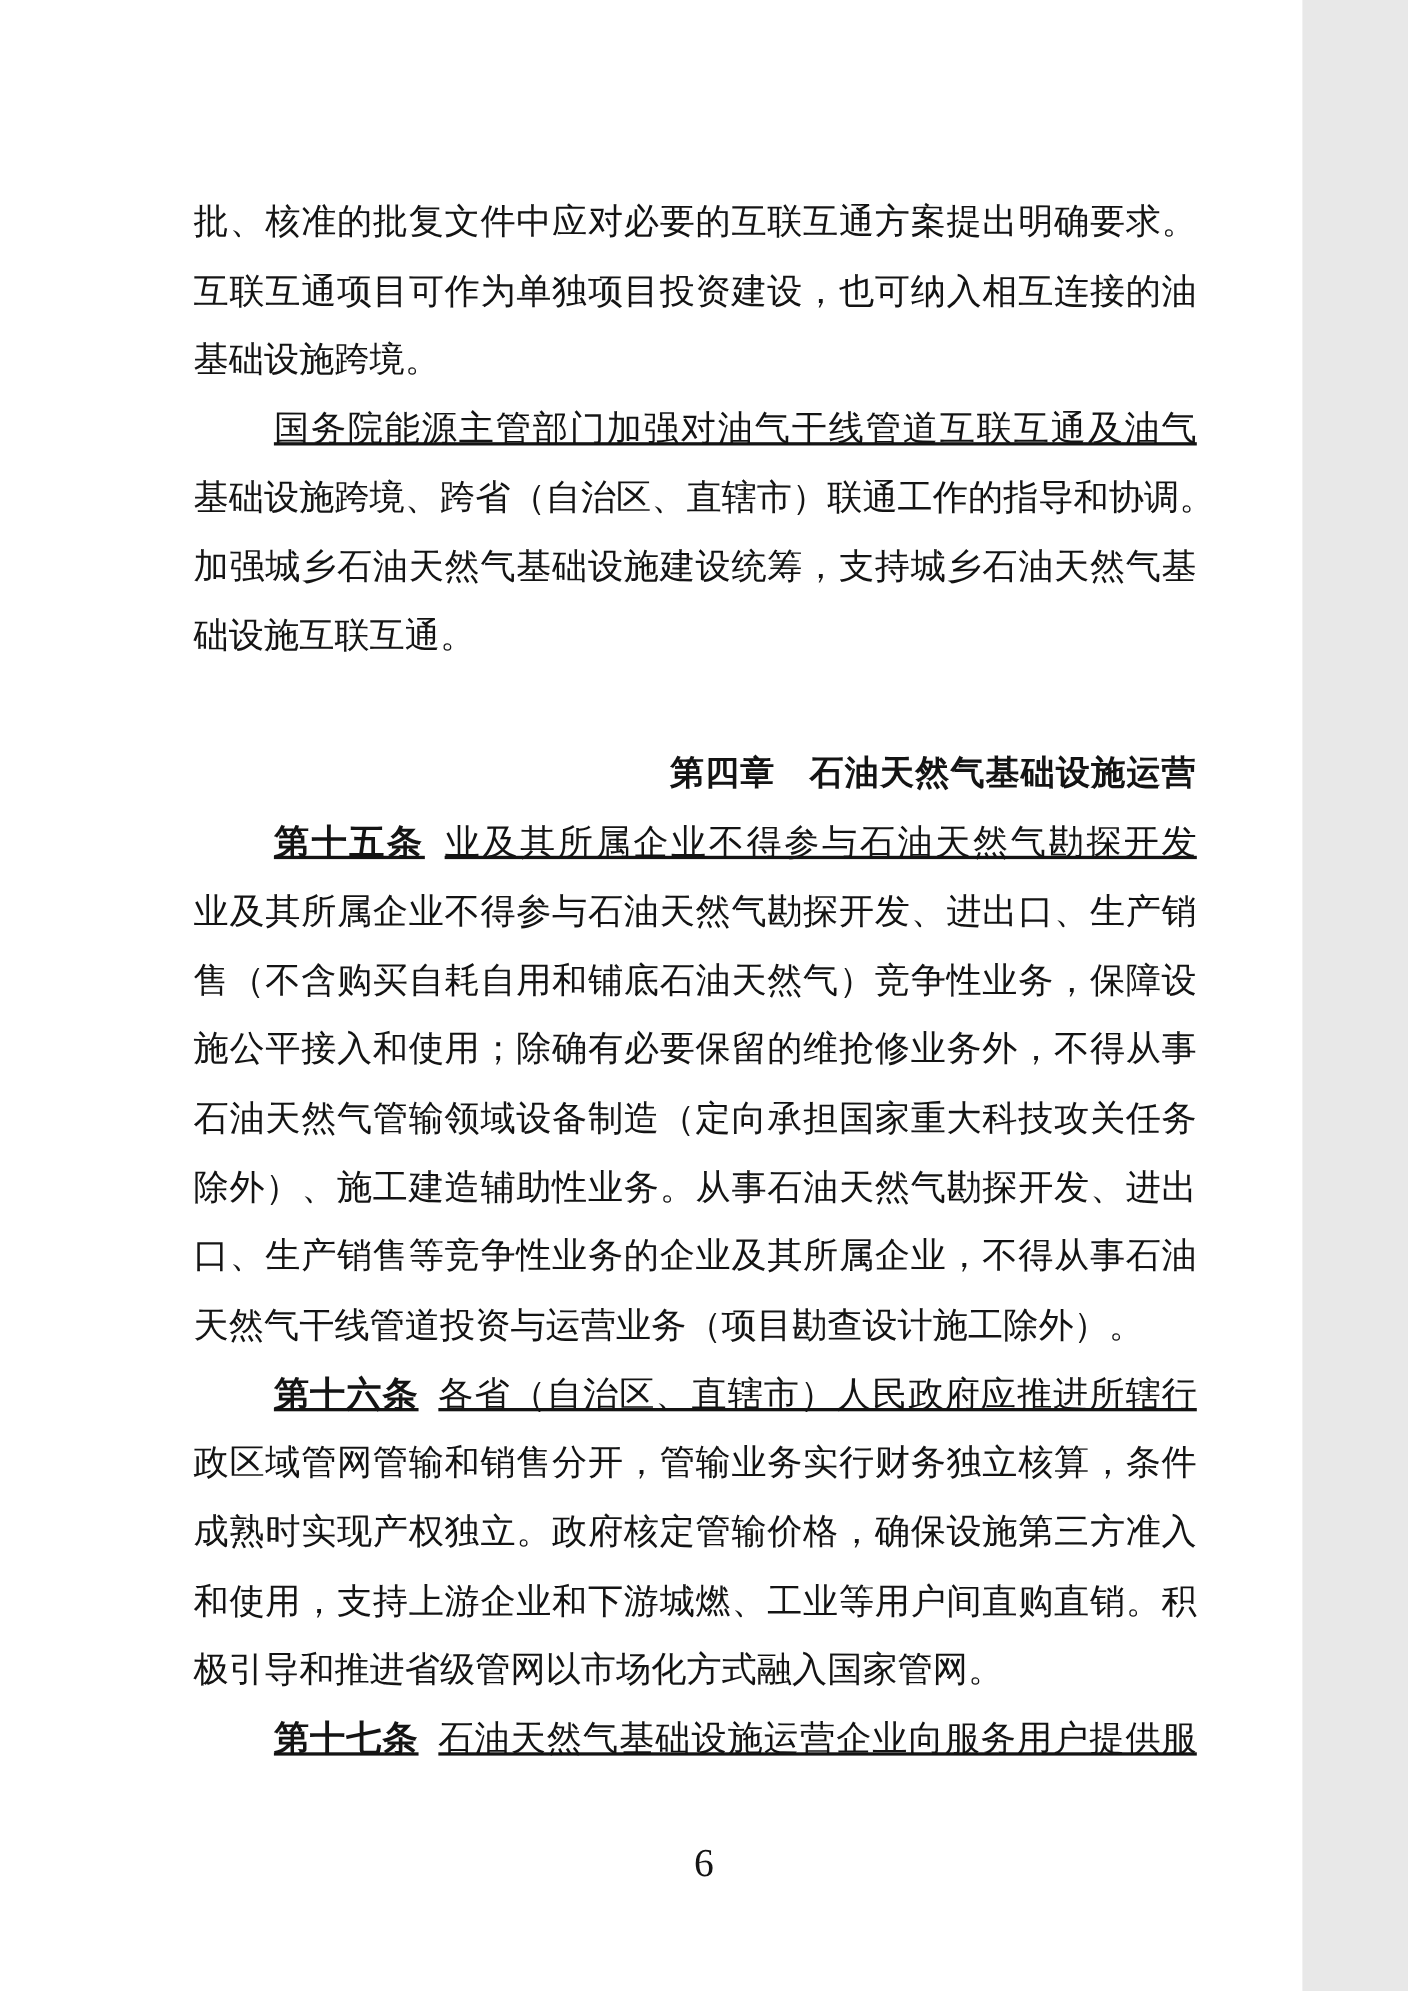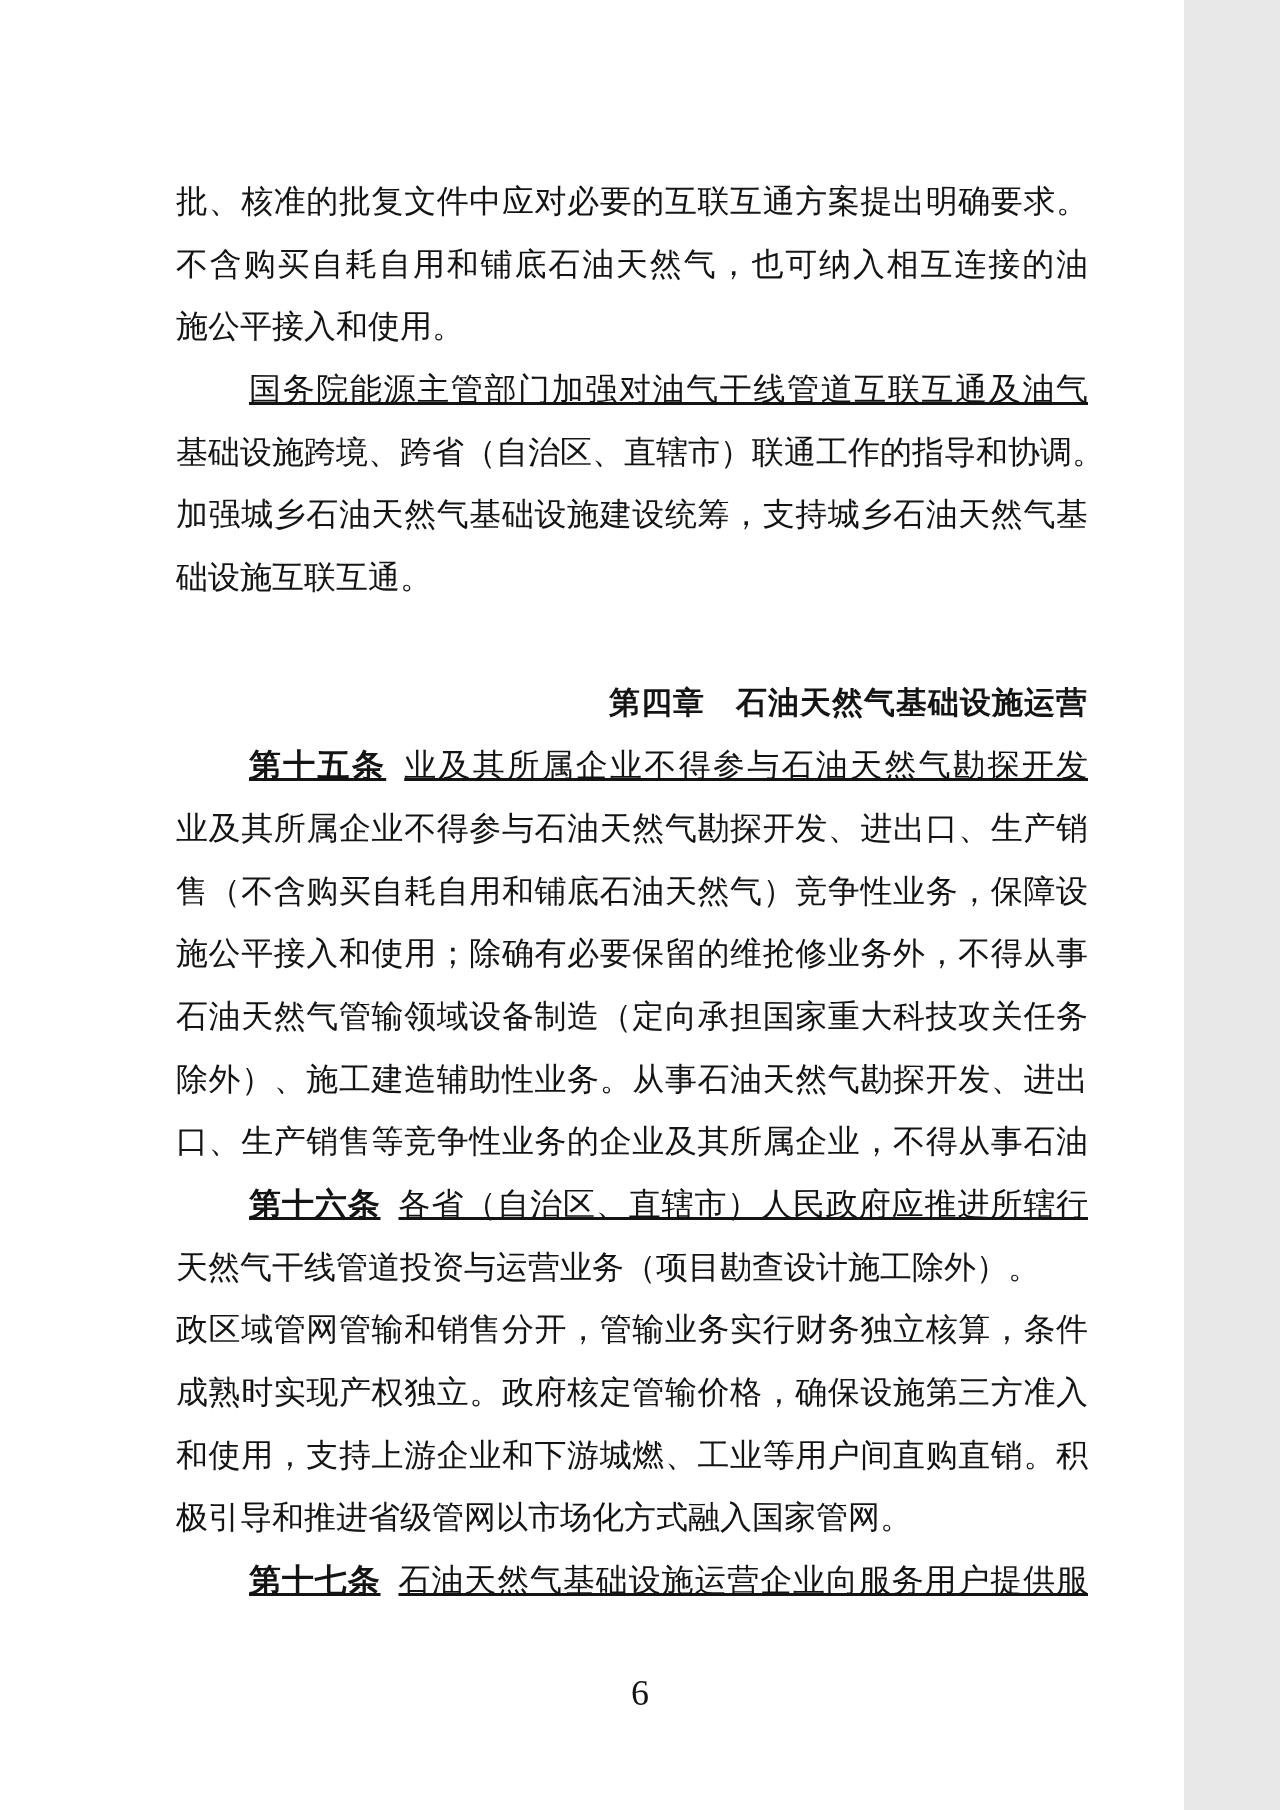--- a/index.html
+++ b/index.html
@@ -59,40 +59,40 @@
     font-family: "Liberation Serif", "DejaVu Serif", serif;
   }
 </style>
 </head>
 <body>
 
 <div class="page">
   <div class="col">
 
     <div class="line full">批、核准的批复文件中应对必要的互联互通方案提出明确要求。</div>
-    <div class="line full">不含购买自耗自用和铺底石油天然气，也可纳入相互连接的油</div>
-    <div class="line end">施公平接入和使用。</div>
+    <div class="line full">互联互通项目可作为单独项目投资建设，也可纳入相互连接的油</div>
+    <div class="line end">基础设施跨境。</div>
 
     <div class="line full indent">国务院能源主管部门加强对油气干线管道互联互通及油气</div>
     <div class="line full">基础设施跨境、跨省（自治区、直辖市）联通工作的指导和协调。</div>
     <div class="line full">加强城乡石油天然气基础设施建设统筹，支持城乡石油天然气基</div>
     <div class="line end">础设施互联互通。</div>
 
     <div class="heading"><span>第四章</span><span class="htitle">石油天然气基础设施运营</span></div>
 
     <div class="line full indent"><span class="label">第十五条</span><span>业及其所属企业不得参与石油天然气勘探开发</span></div>
     <div class="line full">业及其所属企业不得参与石油天然气勘探开发、进出口、生产销</div>
     <div class="line full">售（不含购买自耗自用和铺底石油天然气）竞争性业务，保障设</div>
     <div class="line full">施公平接入和使用；除确有必要保留的维抢修业务外，不得从事</div>
     <div class="line full">石油天然气管输领域设备制造（定向承担国家重大科技攻关任务</div>
     <div class="line full">除外）、施工建造辅助性业务。从事石油天然气勘探开发、进出</div>
     <div class="line full">口、生产销售等竞争性业务的企业及其所属企业，不得从事石油</div>
+    <div class="line end">天然气干线管道投资与运营业务（项目勘查设计施工除外）。</div>
+
     <div class="line full indent"><span class="label">第十六条</span><span>各省（自治区、直辖市）人民政府应推进所辖行</span></div>
-
-    <div class="line end">天然气干线管道投资与运营业务（项目勘查设计施工除外）。</div>
     <div class="line full">政区域管网管输和销售分开，管输业务实行财务独立核算，条件</div>
     <div class="line full">成熟时实现产权独立。政府核定管输价格，确保设施第三方准入</div>
     <div class="line full">和使用，支持上游企业和下游城燃、工业等用户间直购直销。积</div>
     <div class="line end">极引导和推进省级管网以市场化方式融入国家管网。</div>
 
     <div class="line full indent"><span class="label">第十七条</span><span>石油天然气基础设施运营企业向服务用户提供服</span></div>
 
   </div>
 
   <div class="pageno">6</div>

